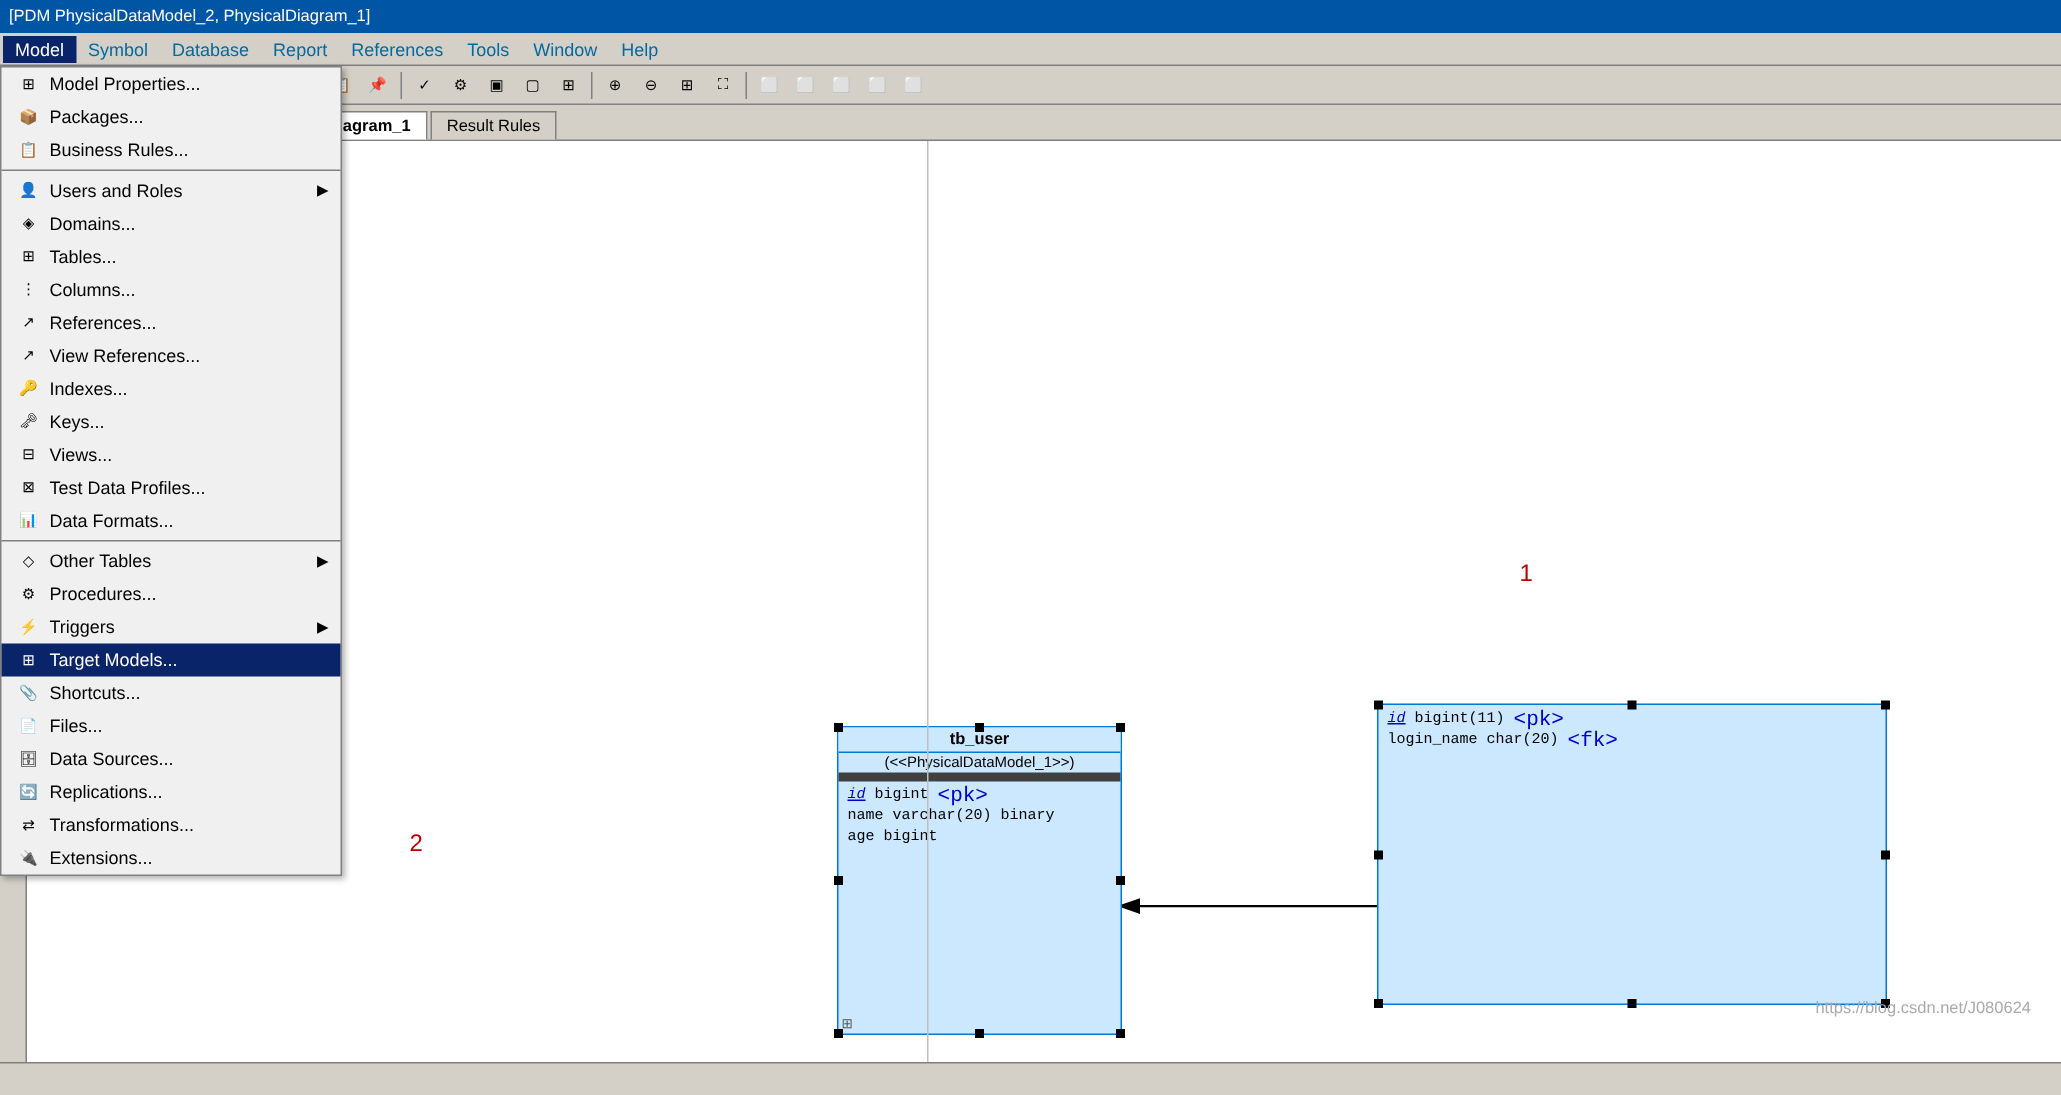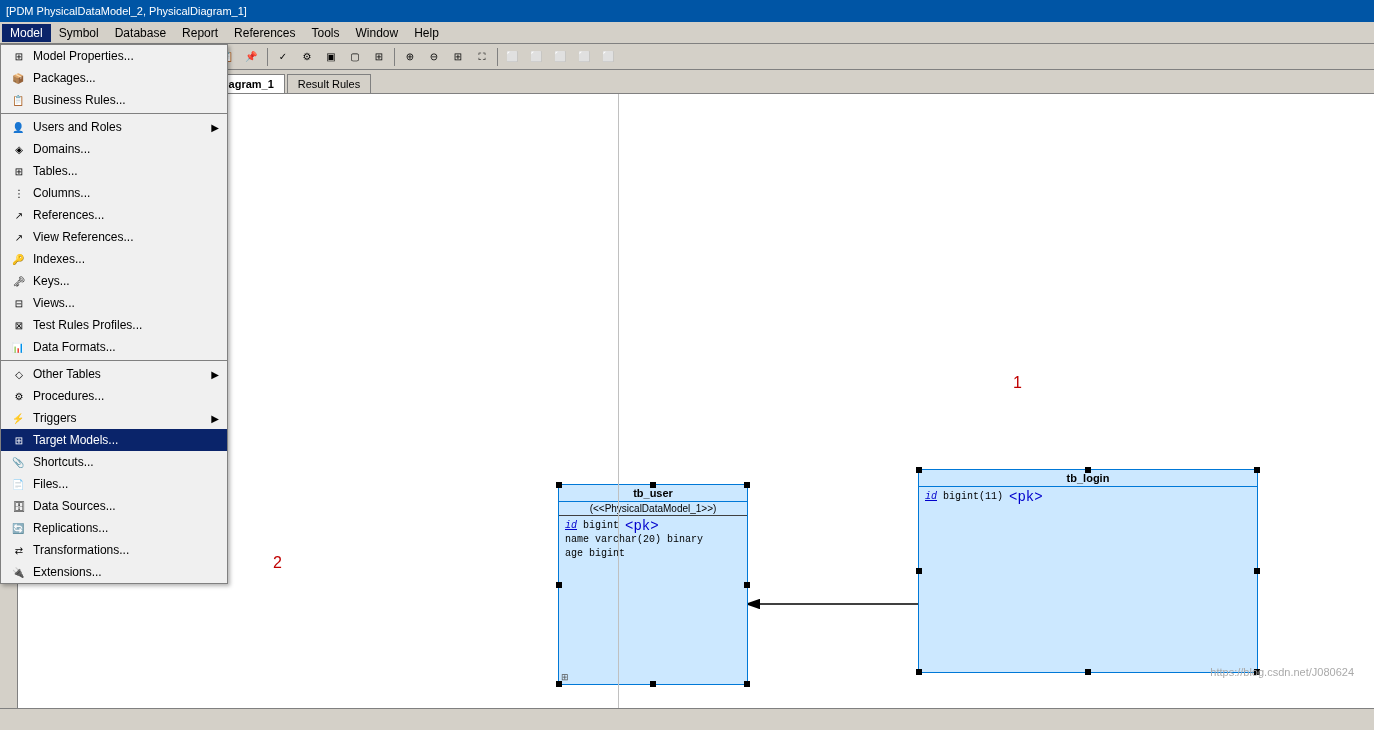--- a/index.html
+++ b/index.html
@@ -22,21 +22,21 @@
       height: 22px;
       display: flex;
       align-items: center;
       border-bottom: 1px solid #808080;
       padding: 0 2px;
     }
     .menu-item {
       padding: 2px 8px;
       cursor: pointer;
       font-size: 12px;
-      color: #000000;
+      color: #0369a1;
     }
     .menu-item:hover, .menu-item.active {
       background: #0a246a;
       color: white;
     }
 
     
     .toolbar {
       background: #d4d0c8;
       height: 26px;
@@ -133,21 +133,21 @@
       padding: 2px 4px;
       text-align: center;
       font-size: 11px;
       font-weight: bold;
     }
     .db-table-subheader {
       font-size: 10px;
       font-weight: normal;
       text-align: center;
       padding: 1px;
-      border-bottom: 1px solid #404040;
+      border-bottom: 6px solid #404040;
     }
     .db-table-body {
       padding: 3px 6px;
       font-size: 10px;
       font-family: Liberation Mono, monospace;
     }
     .db-table-row {
       display: flex;
       gap: 6px;
       line-height: 14px;
@@ -373,27 +373,31 @@
 
       <div class="resize-dot" style="top:-3px; left:-3px;"></div>
       <div class="resize-dot" style="top:-3px; right:-3px;"></div>
       <div class="resize-dot" style="bottom:-3px; left:-3px;"></div>
       <div class="resize-dot" style="bottom:-3px; right:-3px;"></div>
       <div class="resize-dot" style="top:-3px; left:50%; transform:translateX(-50%);"></div>
       <div class="resize-dot" style="bottom:-3px; left:50%; transform:translateX(-50%);"></div>
       <div class="resize-dot" style="left:-3px; top:50%; transform:translateY(-50%);"></div>
       <div class="resize-dot" style="right:-3px; top:50%; transform:translateY(-50%);"></div>
 
-      <div class="db-table-header">tb_login</div>
       <div class="db-table-body">
         <div class="db-table-row">
           <span class="col-key">id</span>
           <span class="col-type">bigint(11)</span>
           <span class="col-constraint">&lt;pk&gt;</span>
         </div>
+        <div class="db-table-row">
+          <span class="col-name">login_name</span>
+          <span class="col-type">char(20)</span>
+          <span class="col-constraint">&lt;fk&gt;</span>
+        </div>
       </div>
       <div style="height:165px;"></div>
     </div>
 
     <div class="watermark">https://blog.csdn.net/J080624</div>
   </div>
 </div>
 
 <div class="dropdown-overlay">
   <div class="dropdown-menu">
@@ -456,21 +460,21 @@
       <span class="menu-label">Keys...</span>
     </div>
 
     <div class="menu-entry">
       <span class="menu-icon">⊟</span>
       <span class="menu-label">Views...</span>
     </div>
 
     <div class="menu-entry">
       <span class="menu-icon">⊠</span>
-      <span class="menu-label">Test Rules Profiles...</span>
+      <span class="menu-label">Test Data Profiles...</span>
     </div>
 
     <div class="menu-entry">
       <span class="menu-icon">📊</span>
       <span class="menu-label">Data Formats...</span>
     </div>
 
     <div class="menu-sep"></div>
 
     <div class="menu-entry">

